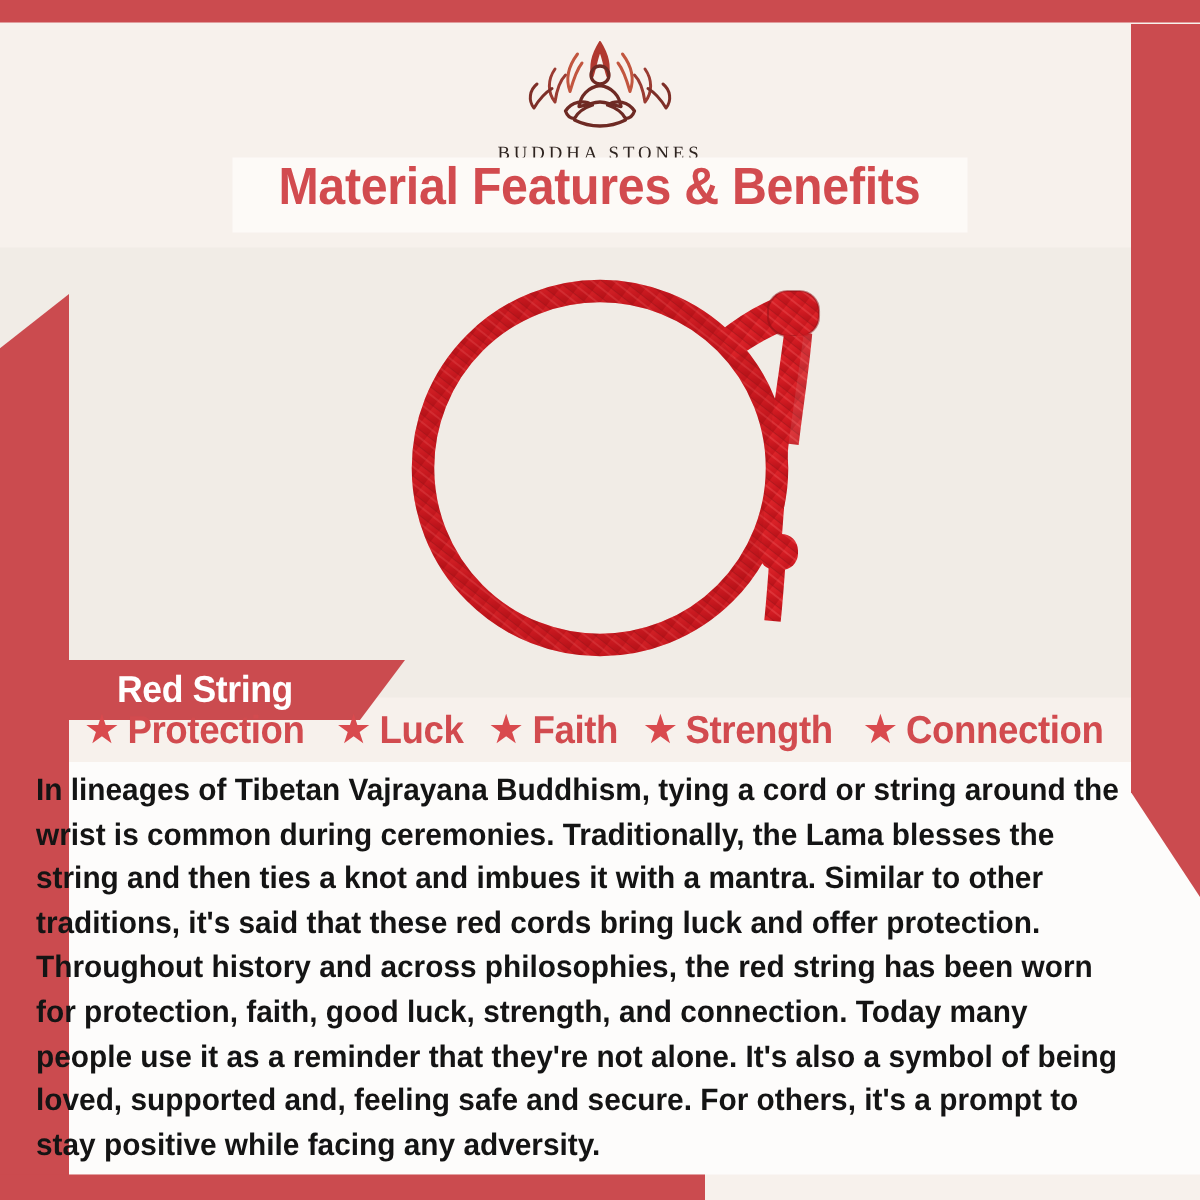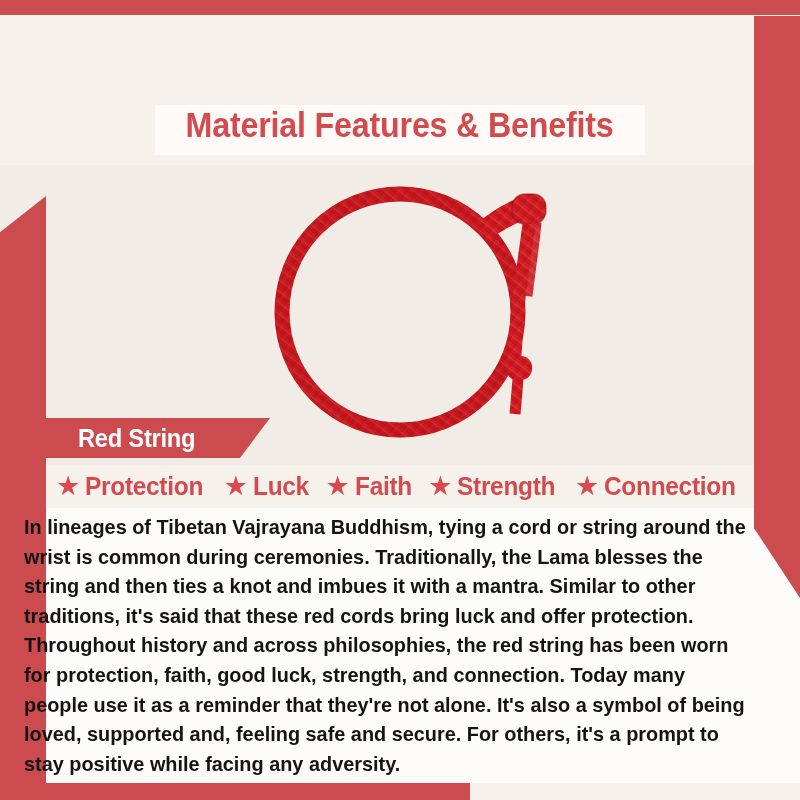--- a/index.html
+++ b/index.html
@@ -43,21 +43,21 @@
     font-size:35px;font-weight:bold;color:#d24b4f;
     font-stretch:condensed;transform:scaleX(.92);transform-origin:center;
     white-space:nowrap;letter-spacing:-.2px;
   }
 
   
   .product{position:absolute;left:250px;top:160px;width:330px;height:280px;}
 
   
   .ribbon{
-    position:absolute;left:20px;top:418px;width:250px;height:40px;background:#cb4b4f;
+    position:absolute;left:20px;top:440px;width:250px;height:40px;background:#cb4b4f;
     clip-path:polygon(0 0,100% 0,88% 100%,0 100%);
     display:flex;align-items:center;
   }
   .ribbon-text{
     color:#ffffff;font-size:25px;font-weight:bold;letter-spacing:-.3px;
     margin-left:58px;transform:scaleX(.95);transform-origin:left center;
   }
 
   
   .benefits{
@@ -84,20 +84,39 @@
 <div class="stage">
 
   <div class="tint-mid"></div>
   <div class="panel-white"></div>
 
   <div class="bar-top"></div>
   <div class="band-right"></div>
   <div class="band-left"></div>
   <div class="bar-bottom"></div>
 
+  <div class="logo">
+    <svg class="logo-mark" viewBox="0 0 150 70">
+      <g fill="none" stroke-linecap="round" stroke-linejoin="round">
+        <path d="M75 8 C70 16,68 24,70 31 C72 25,73 18,75 14 C77 18,78 25,80 31 C82 24,80 16,75 8 Z" fill="#b0382f" stroke="#b0382f" stroke-width="1.4"></path>
+        <path d="M60 16 C54 24,52 33,55 41 C57 34,59 27,63 22" stroke="#c2563f" stroke-width="2" fill="none"></path>
+        <path d="M90 16 C96 24,98 33,95 41 C93 34,91 27,87 22" stroke="#c2563f" stroke-width="2" fill="none"></path>
+        <path d="M45 26 C40 33,40 42,45 48 C46 41,48 34,52 30" stroke="#9a3b32" stroke-width="2" fill="none"></path>
+        <path d="M105 26 C110 33,110 42,105 48 C104 41,102 34,98 30" stroke="#9a3b32" stroke-width="2" fill="none"></path>
+        <path d="M33 36 C28 40,27 47,31 52 C34 47,38 42,43 39" stroke="#7e2f28" stroke-width="2" fill="none"></path>
+        <path d="M117 36 C122 40,123 47,119 52 C116 47,112 42,107 39" stroke="#7e2f28" stroke-width="2" fill="none"></path>
+        <circle cx="75" cy="30" r="6" fill="none" stroke="#6e2a24" stroke-width="2.2"></circle>
+        <path d="M75 37 C67 38,62 44,61 51 C67 50,71 48,75 48 C79 48,83 50,89 51 C88 44,83 38,75 37 Z" fill="none" stroke="#6e2a24" stroke-width="2.2"></path>
+        <path d="M52 54 C56 48,64 46,70 50 C64 52,60 55,58 59 C55 59,53 57,52 54 Z" fill="none" stroke="#6e2a24" stroke-width="2.2"></path>
+        <path d="M98 54 C94 48,86 46,80 50 C86 52,90 55,92 59 C95 59,97 57,98 54 Z" fill="none" stroke="#6e2a24" stroke-width="2.2"></path>
+        <path d="M58 60 C64 63,70 64,75 64 C80 64,86 63,92 60" stroke="#6e2a24" stroke-width="2.2" fill="none"></path>
+      </g>
+    </svg>
+    <div class="logo-word">BUDDHA STONES</div>
+  </div>
 
   <div class="banner">
     <div class="banner-text">Material Features &amp; Benefits</div>
   </div>
 
   <svg class="product" viewBox="0 0 330 280">
     <defs>
       <linearGradient id="cordg" x1="0" y1="0" x2="1" y2="1">
         <stop offset="0%" stop-color="#e0262b"></stop>
         <stop offset="50%" stop-color="#cf1a21"></stop>

